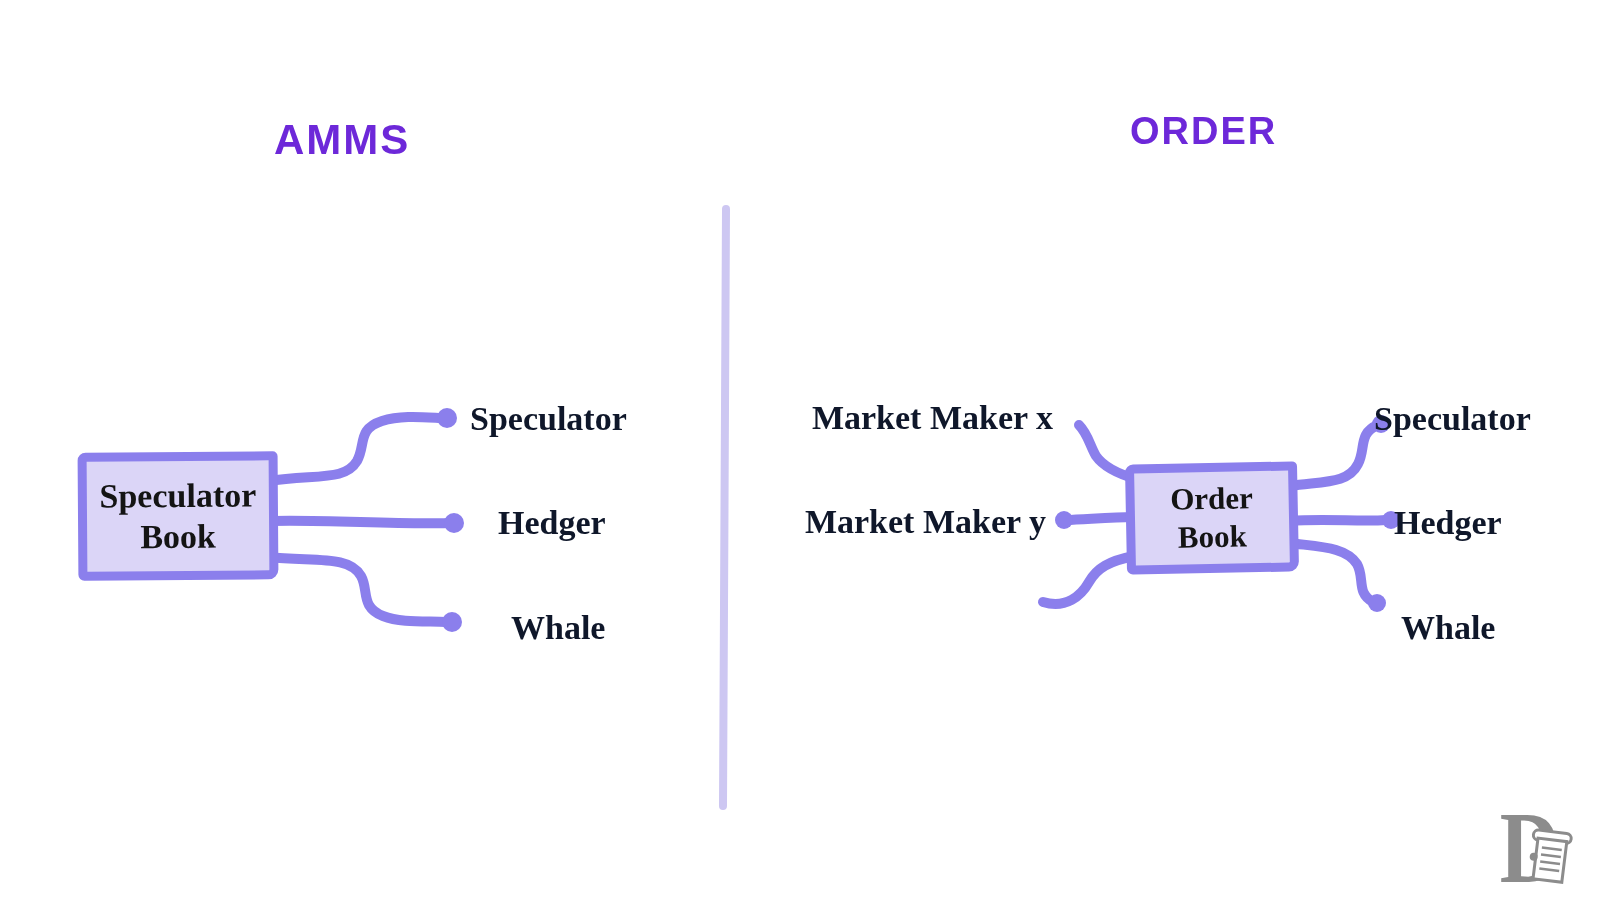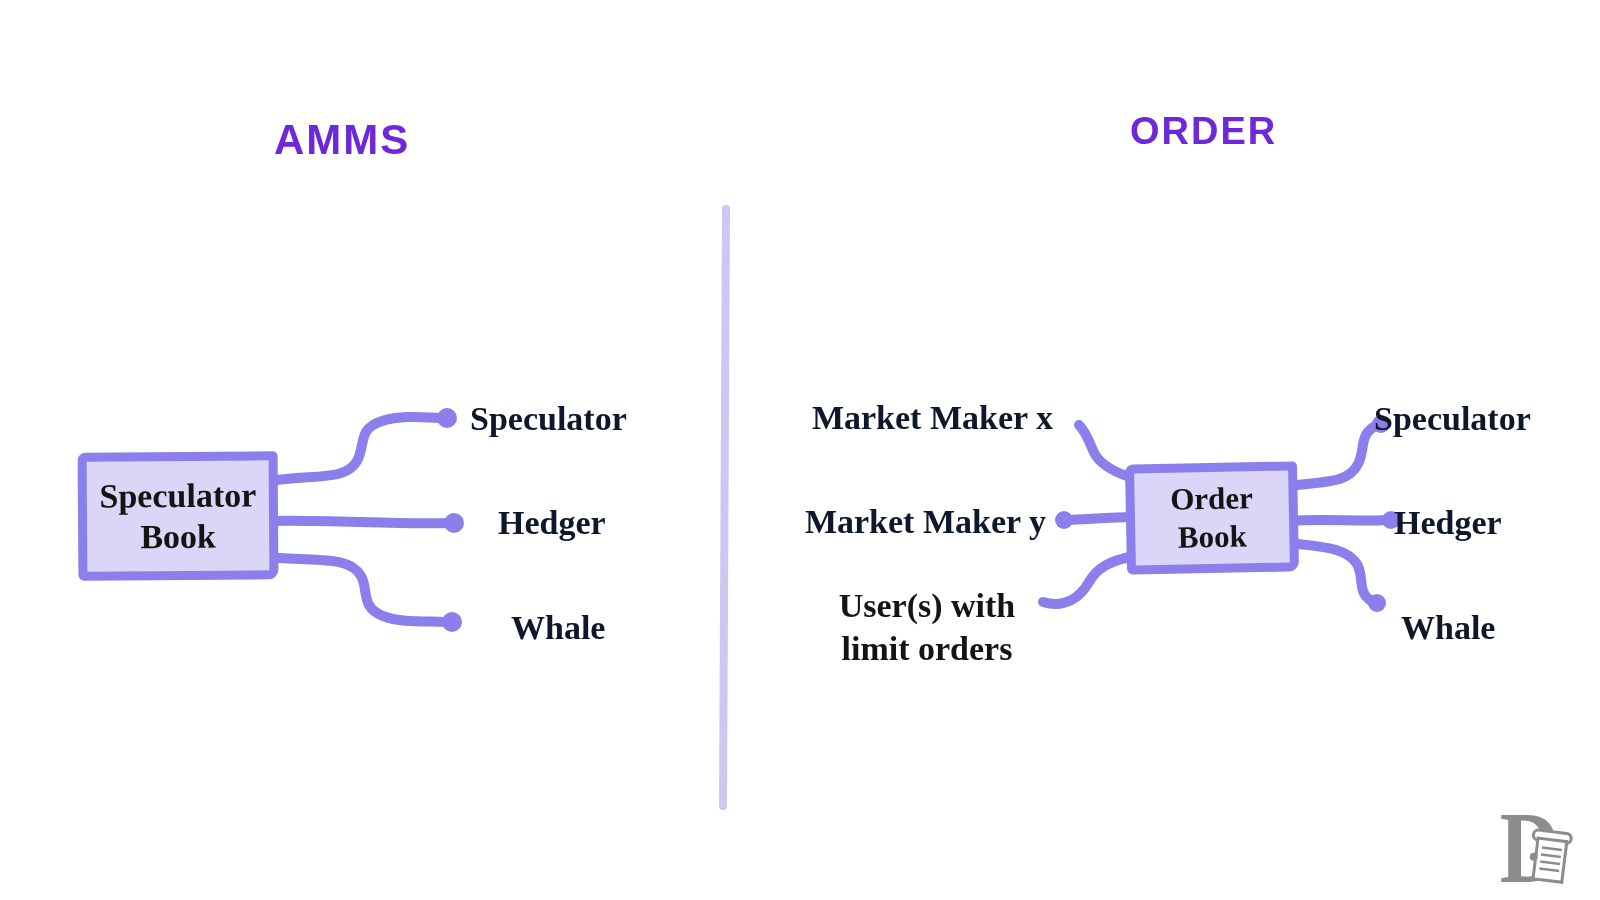--- a/index.html
+++ b/index.html
@@ -153,24 +153,20 @@
       <div>Book</div>
     </div>
   </div>
 
   <div class="node-label" style="left:470px; top:419px;">Speculator</div>
   <div class="node-label" style="left:498px; top:523px;">Hedger</div>
   <div class="node-label" style="left:511px; top:628px;">Whale</div>
 
   <div class="node-label node-label-right-align" style="right:554px; top:522px;">Market Maker y</div>
   <div class="node-label node-label-right-align" style="right:547px; top:418px;">Market Maker x</div>
-  <div class="node-label-block" style="left:822px; top:584px; width:210px;">
-    <div>User(s) with</div>
-    <div>limit orders</div>
-  </div>
 
   <div class="node-label" style="left:1374px; top:419px;">Speculator</div>
   <div class="node-label" style="left:1394px; top:523px;">Hedger</div>
   <div class="node-label" style="left:1401px; top:628px;">Whale</div>
 
   <div class="logo">
     <svg viewBox="0 0 84 88" width="84" height="88">
       <text x="2" y="84" transform="scale(0.82,1)" font-family="Liberation Serif, serif" font-weight="bold" font-size="102" fill="#8c8c8c">D</text>
       <g transform="translate(40,32) rotate(7)">
         <rect x="-4" y="0" width="38" height="10" rx="5" fill="#ffffff" stroke="#8c8c8c" stroke-width="3"></rect>

